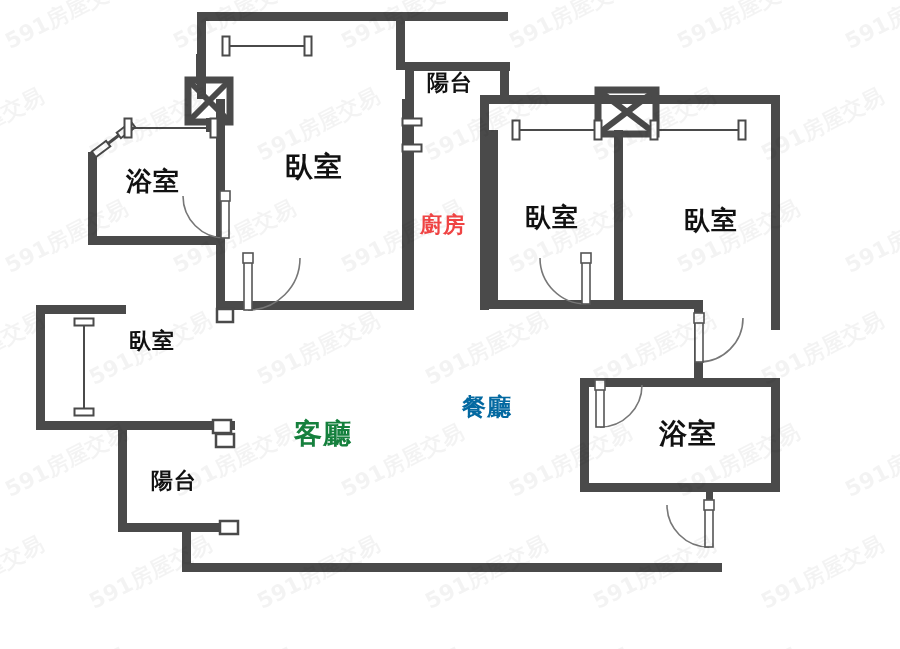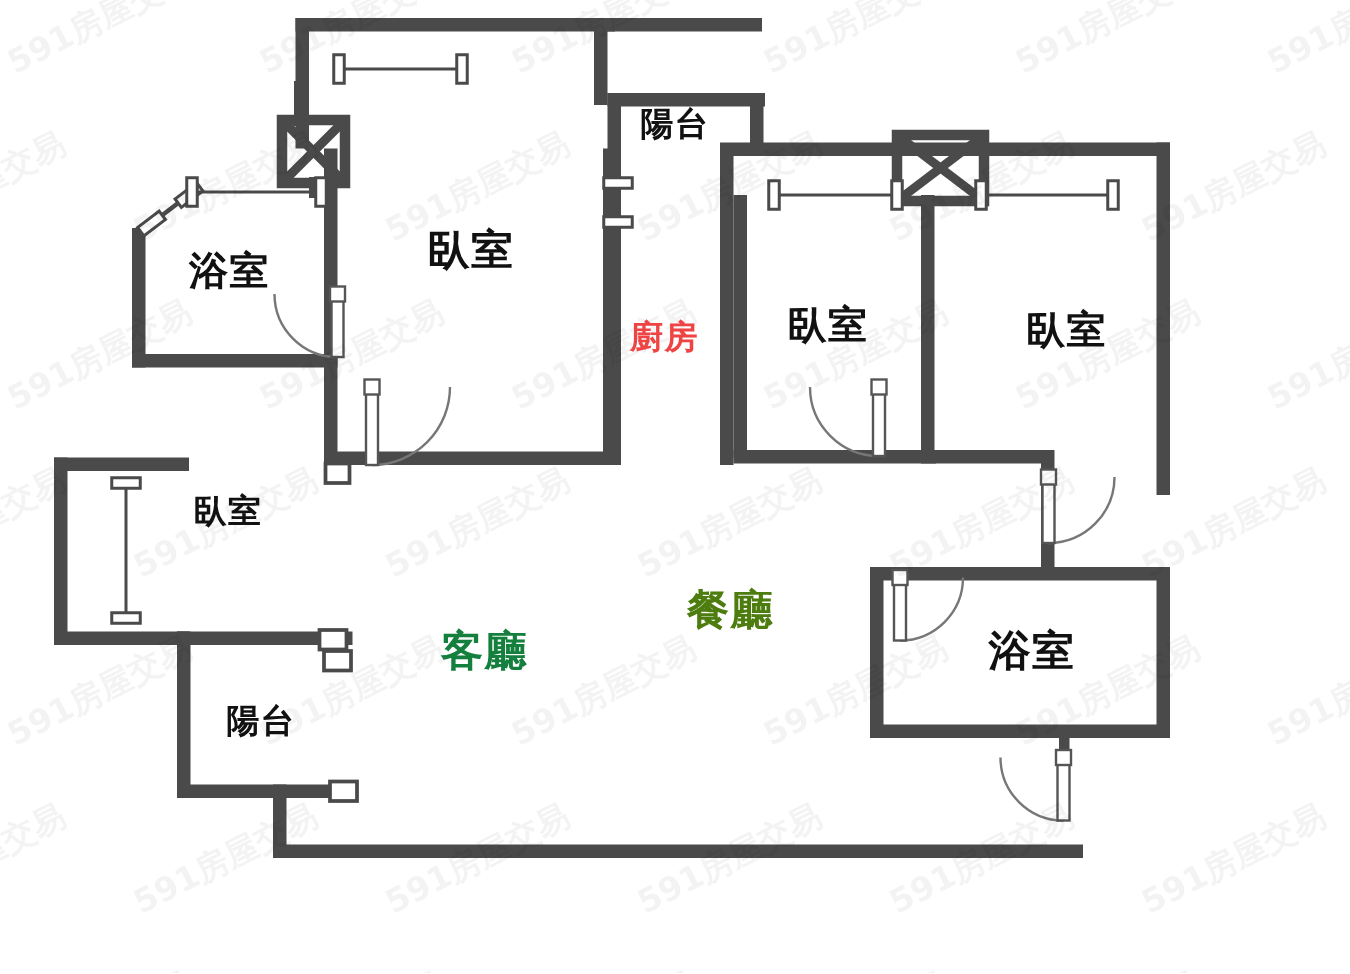--- a/index.html
+++ b/index.html
@@ -234,18 +234,18 @@
 
   <div id="labels-layer">
       <div class="room-label" style="left: 153px; top: 181px; font-size: 26px; color: rgb(17, 17, 17);">浴室</div>
       <div class="room-label" style="left: 314px; top: 167px; font-size: 28px; color: rgb(17, 17, 17);">臥室</div>
       <div class="room-label" style="left: 450px; top: 83px; font-size: 22px; color: rgb(17, 17, 17);">陽台</div>
       <div class="room-label" style="left: 443px; top: 225px; font-size: 22px; color: #ef4444;">廚房</div>
       <div class="room-label" style="left: 552px; top: 217px; font-size: 26px; color: rgb(17, 17, 17);">臥室</div>
       <div class="room-label" style="left: 711px; top: 220px; font-size: 26px; color: rgb(17, 17, 17);">臥室</div>
       <div class="room-label" style="left: 152px; top: 341px; font-size: 22px; color: rgb(17, 17, 17);">臥室</div>
       <div class="room-label" style="left: 323px; top: 434px; font-size: 28px; color: #15803d;">客廳</div>
-      <div class="room-label" style="left: 487px; top: 407px; font-size: 28px; color: #4d7c0f;">餐廳</div>
+      <div class="room-label" style="left: 487px; top: 407px; font-size: 24px; color: #0369a1;">餐廳</div>
       <div class="room-label" style="left: 688px; top: 434px; font-size: 28px; color: rgb(17, 17, 17);">浴室</div>
       <div class="room-label" style="left: 174px; top: 481px; font-size: 22px; color: rgb(17, 17, 17);">陽台</div>
     </div>
 
 </div>
 
 </body></html>

